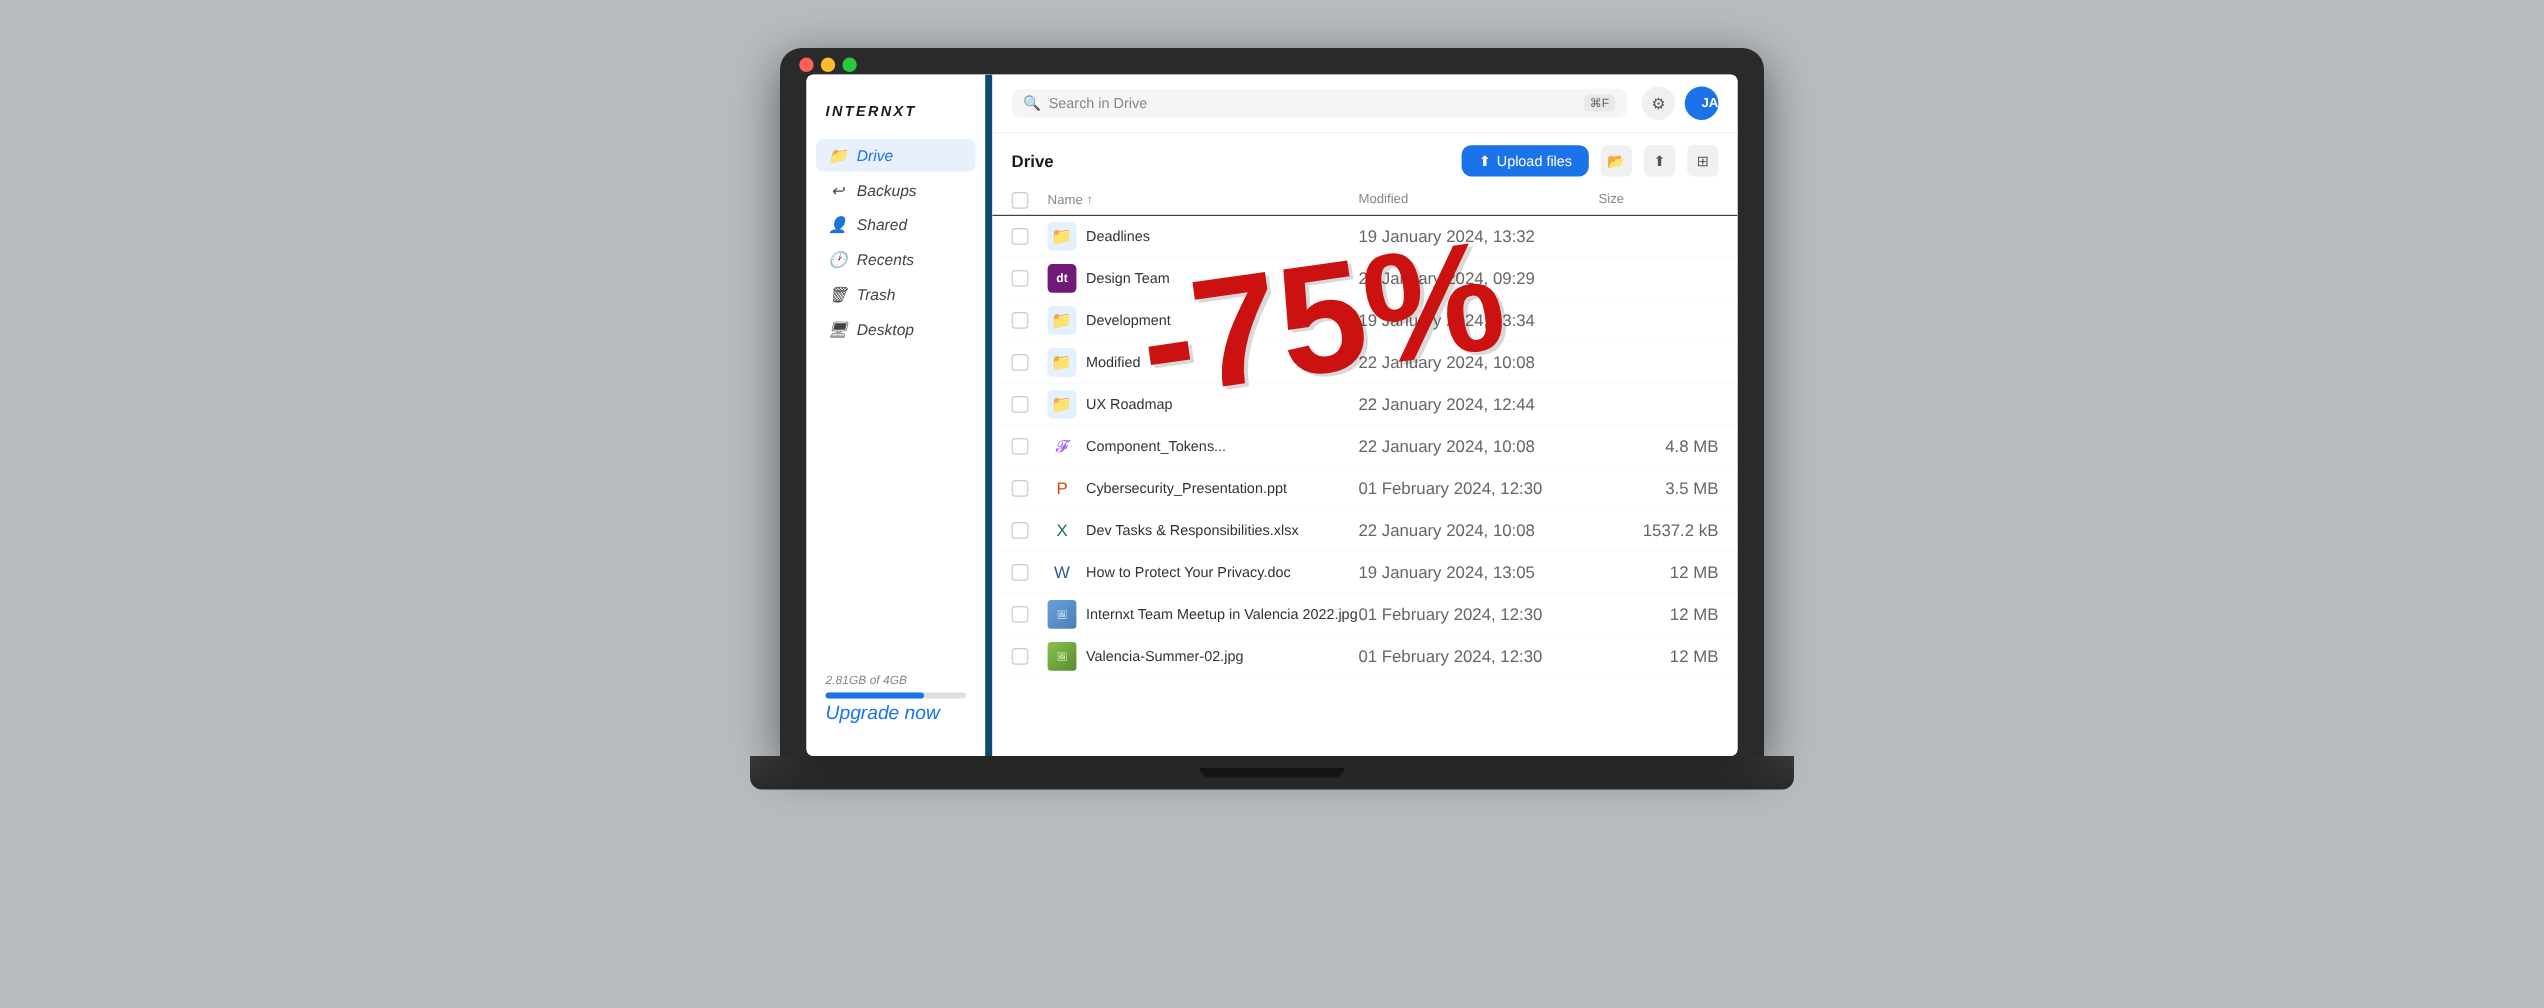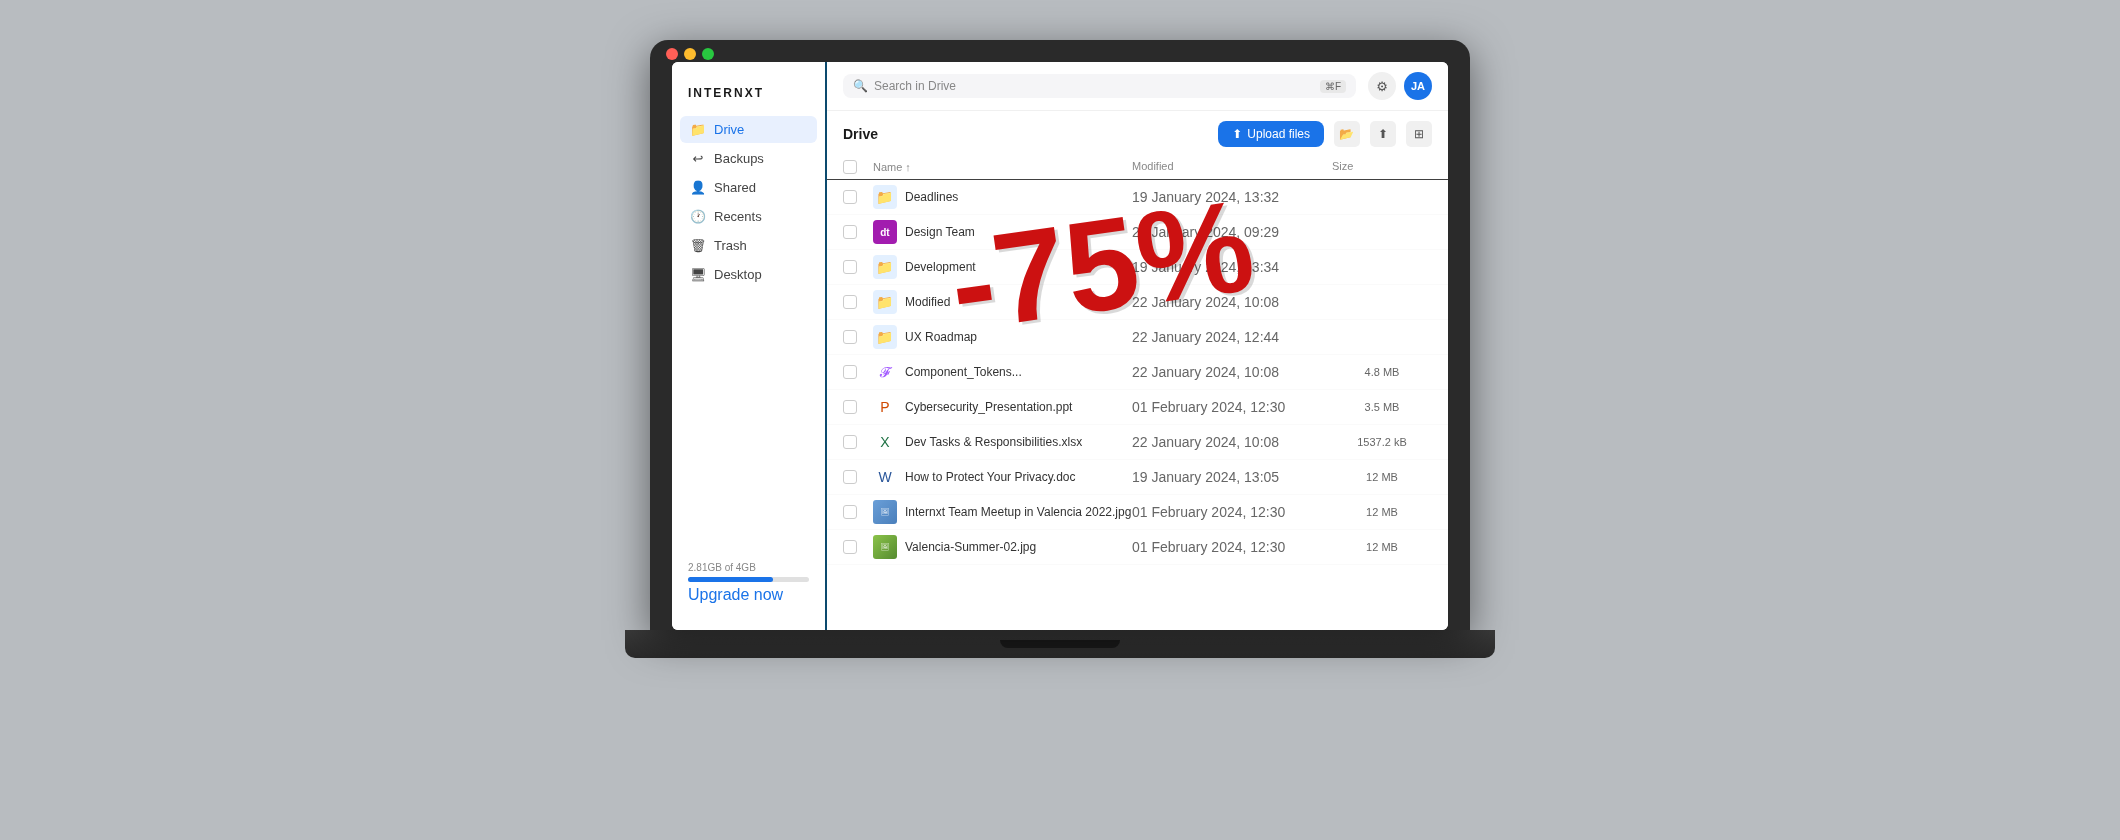--- a/index.html
+++ b/index.html
@@ -60,21 +60,22 @@
     }
 
     
     .sidebar {
       width: 155px;
       min-width: 155px;
       background: #ffffff;
       padding: 16px 0;
       display: flex;
       flex-direction: column;
-      border-right: 2px solid #0c4a6e;
+      border-right: 6px solid #0c4a6e;
+      font-style: italic;
     }
 
     .sidebar-logo {
       padding: 8px 16px 16px 16px;
       font-size: 12px;
       font-weight: 800;
       letter-spacing: 2px;
       color: #1a1a1a;
     }
 
@@ -179,21 +180,21 @@
       width: 28px; height: 28px;
       background: #f0f0f0;
       border-radius: 50%;
       display: flex; align-items: center; justify-content: center;
       font-size: 13px; cursor: pointer; color: #555;
     }
     .avatar-btn {
       width: 28px; height: 28px;
       background: #1a73e8;
       border-radius: 50%;
-      display: flex; align-items: center; justify-content: center;
+      display: flex; align-items: center; justify-content: flex-end;
       font-size: 11px; font-weight: 700; color: #fff; cursor: pointer;
     }
 
     
     .drive-header {
       display: flex;
       align-items: center;
       padding: 10px 16px 8px 16px;
       gap: 10px;
     }
@@ -269,21 +270,21 @@
       border-radius: 4px;
       flex-shrink: 0;
     }
     .folder-icon { background: #e3f0ff; color: #4a90d9; }
     .file-icon-figma { background: transparent; color: #a259ff; }
     .file-icon-ppt { background: transparent; color: #d04a02; }
     .file-icon-xlsx { background: transparent; color: #217346; }
     .file-icon-doc { background: transparent; color: #2b579a; }
 
     .file-modified { font-size: 14px; color: #666; }
-    .file-size { font-size: 11px; color: #666; text-align: center; }
+    .file-size { font-size: 14px; color: #666; text-align: right; }
 
     
     .laptop-base {
       width: 870px;
       height: 28px;
       background: linear-gradient(180deg, #3a3a3a 0%, #2a2a2a 100%);
       border-radius: 0 0 10px 10px;
       display: flex;
       align-items: center;
       justify-content: center;
@@ -451,21 +452,21 @@
             </div>
             <div class="file-modified">19 January 2024, 13:32</div>
             <div class="file-size"></div>
           </div>
 
           <div class="file-row">
             <div>
                 <div class="file-checkbox"></div>
               </div>
             <div class="file-name-cell">
-              <div class="file-icon folder-icon-dt" style="font-size:10px;background:#a21caf;color:#fff;border-radius:4px;width:24px;height:24px;display:flex;align-items:center;justify-content:center;">dt</div>
+              <div class="file-icon folder-icon-dt" style="font-size:10px;background:#701a75;color:#fff;border-radius:4px;width:24px;height:24px;display:flex;align-items:center;justify-content:center;">dt</div>
               <span>Design Team</span>
             </div>
             <div class="file-modified">22 January 2024, 09:29</div>
             <div class="file-size"></div>
           </div>
 
           <div class="file-row">
             <div>
                 <div class="file-checkbox"></div>
               </div>

